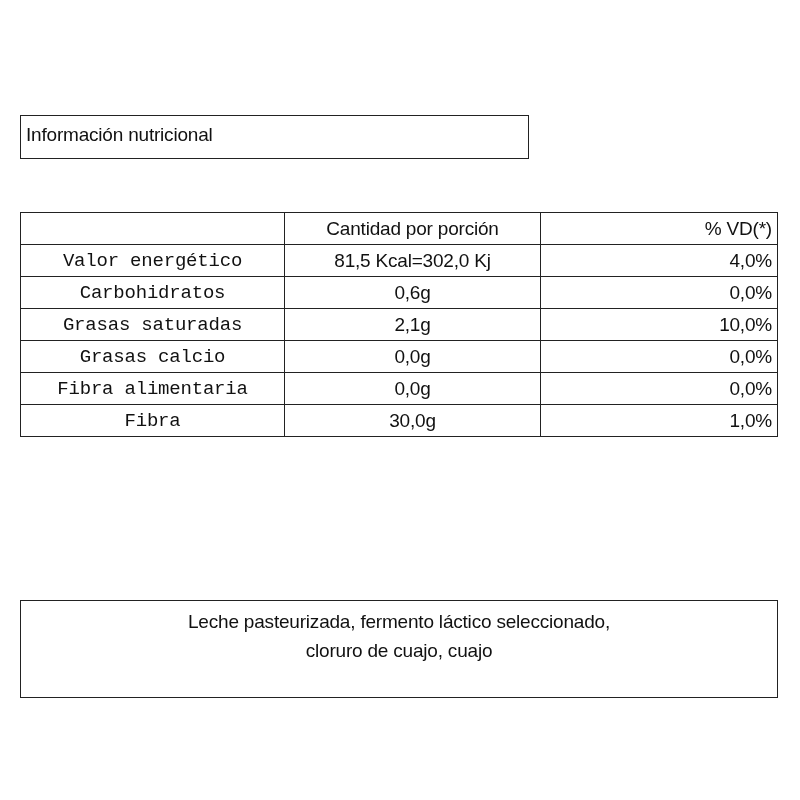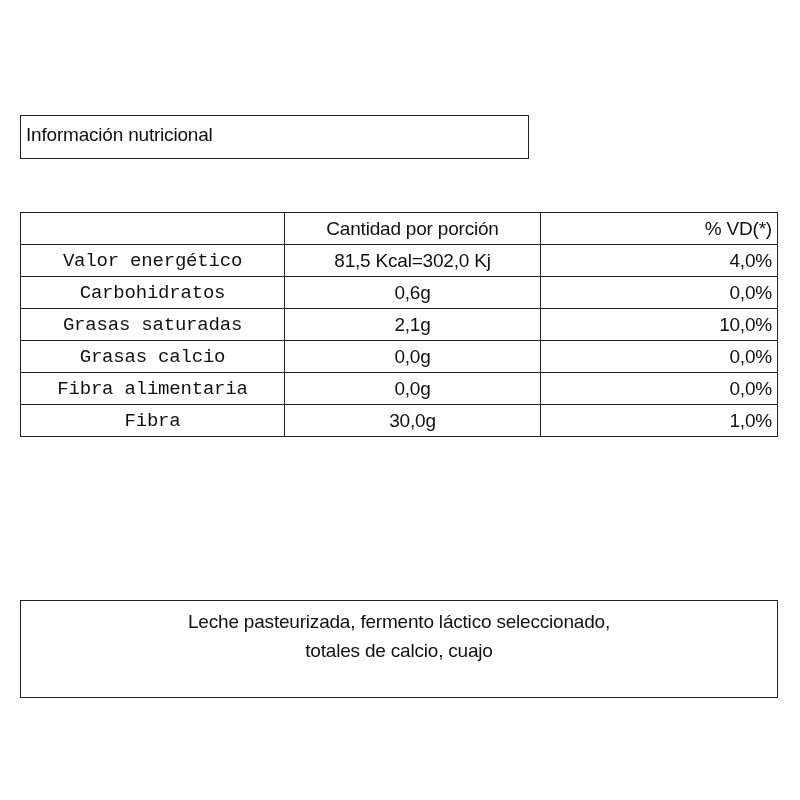--- a/index.html
+++ b/index.html
@@ -62,14 +62,14 @@
   <tr>
     <td class="c1">Fibra</td>
     <td class="c2">30,0g</td>
     <td class="c3">1,0%</td>
   </tr>
 </tbody>
   </table>
 
 <div class="ing">
   <div>Leche pasteurizada, fermento láctico seleccionado,</div>
-  <div>totales de calcio, cuajo</div>
+  <div>cloruro de cuajo, cuajo</div>
 </div>
 
 </body></html>

